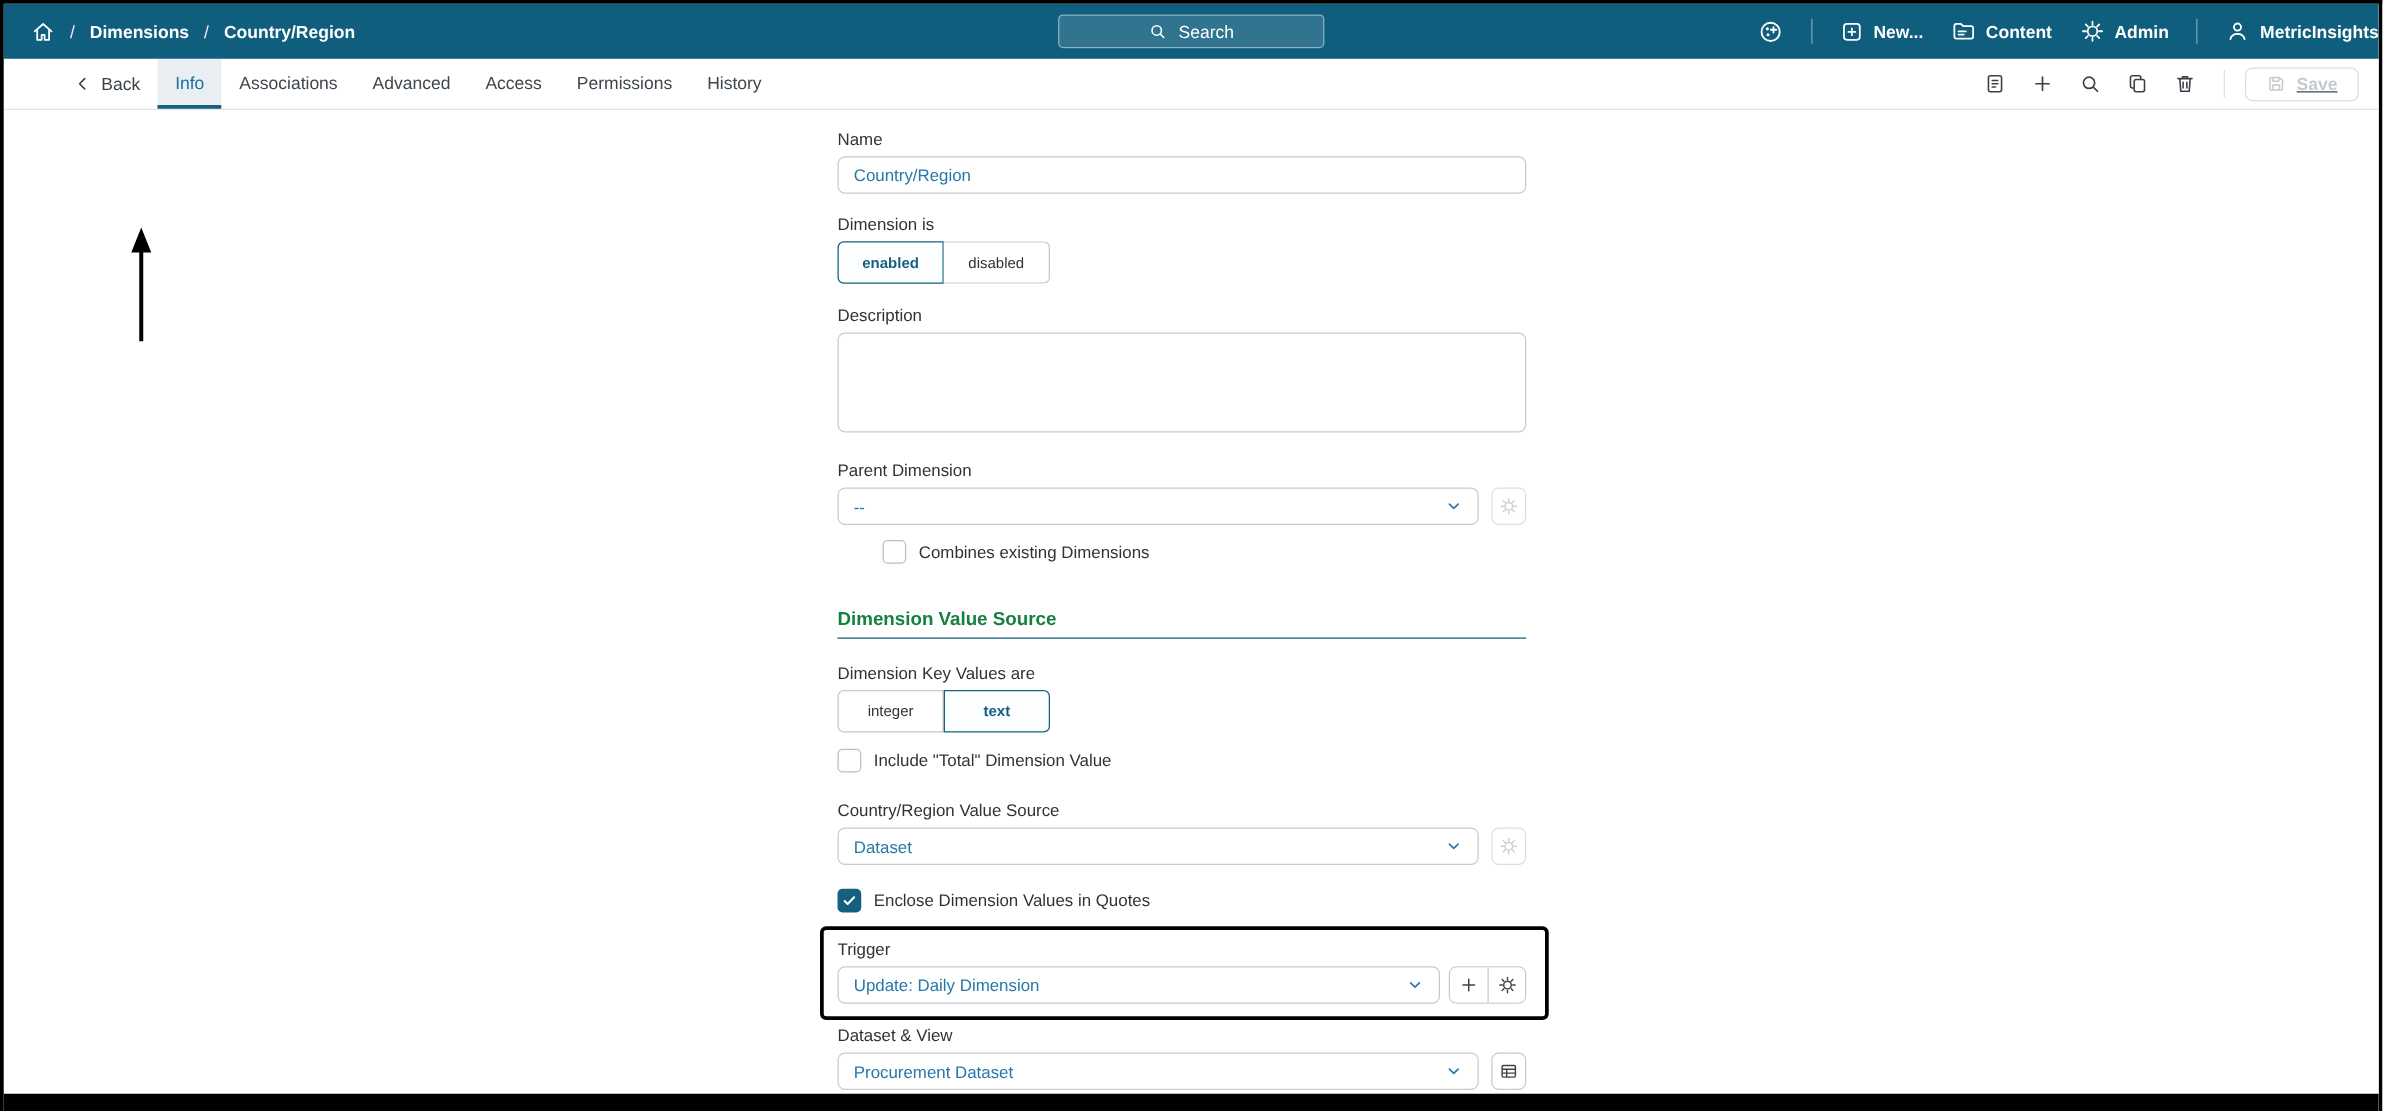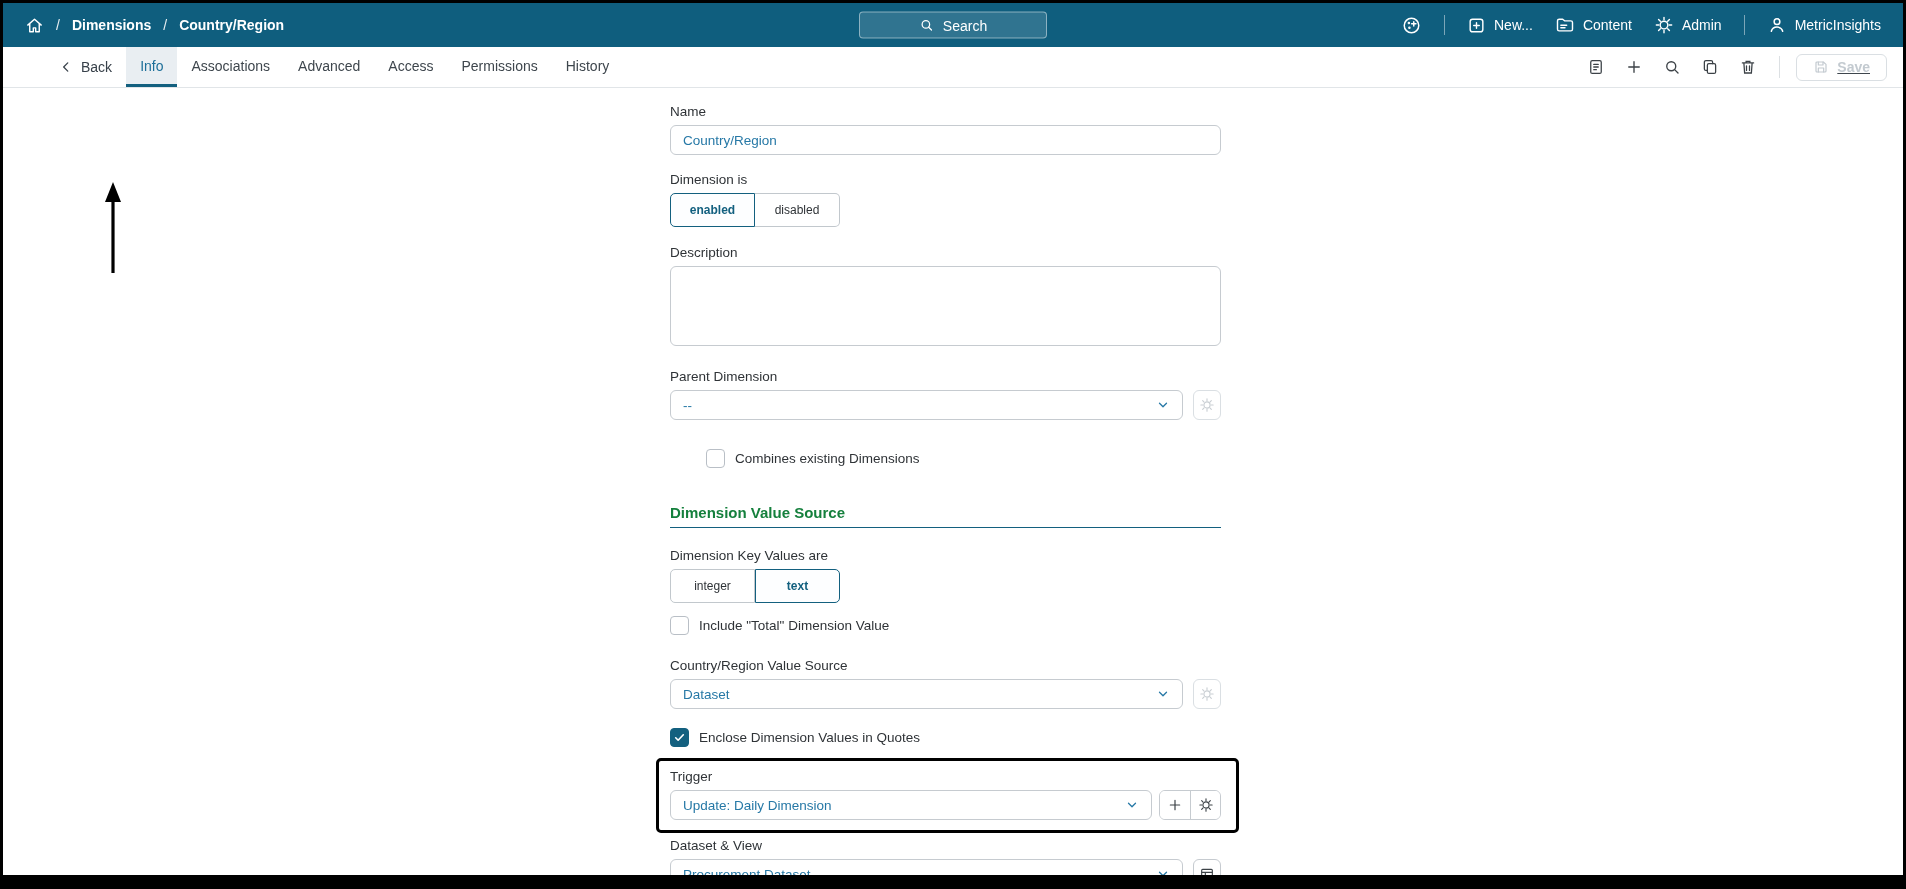--- a/index.html
+++ b/index.html
@@ -8,25 +8,25 @@
 
   
   .topbar { position:relative; height:44px; background:#0f5e7e; display:flex; align-items:center; color:#fff; }
   .crumbs { display:flex; align-items:center; gap:12px; padding-left:22px; font-size:14px; }
   .crumbs .sep { opacity:.9; font-weight:400; }
   .crumb { font-weight:600; cursor:pointer; }
   .crumb.current { font-weight:700; }
   .icon { display:inline-flex; align-items:center; justify-content:center; }
   .icon svg { display:block; }
 
-  .searchbox { position:absolute; left:50%; top:50%; transform:translate(-50%,-50%); width:188px; height:27px;
+  .searchbox { position:absolute; left:50%; top:50%; transform:translate(-50%,-50%); width:213px; height:27px;
     background:rgba(255,255,255,.14); border:1px solid rgba(255,255,255,.45); border-radius:4px;
     display:flex; align-items:center; justify-content:center; gap:9px; color:#fff; font-size:14px; cursor:text; }
 
-  .topnav { margin-left:auto; display:flex; align-items:center; gap:22px; padding-right:22px; font-size:14px; font-weight:400; }
+  .topnav { margin-left:auto; display:flex; align-items:center; gap:22px; font-size:14px; font-weight:700; }
   .topnav .navitem { display:flex; align-items:center; gap:8px; cursor:pointer; white-space:nowrap; }
   .vdivider { width:1px; height:20px; background:rgba(255,255,255,.45); }
 
   
   .tabbar { height:41px; background:#fff; border-bottom:1px solid #e1e5e8; display:flex; align-items:stretch; color:#3e464d;padding-left:36px; }
   .backbtn { display:flex; align-items:center; gap:8px; padding:0 14px 0 20px; font-size:14px; color:#38414a; cursor:pointer; }
   .tab { display:flex; align-items:center; padding:0 14px; font-size:14px; cursor:pointer; border-bottom:3px solid transparent; }
   .tab.active { background:#e9eef2; color:#1d6f99; border-bottom:3px solid #13607f; }
   .tabtools { margin-left:auto; display:flex; align-items:center; gap:8px; padding-right:16px;text-decoration:underline; }
   .toolbtn { width:30px; height:30px; display:flex; align-items:center; justify-content:center; color:#3c4247; cursor:pointer; border-radius:4px; }
@@ -65,21 +65,21 @@
   .cbrow { display:flex; align-items:center; gap:10px; cursor:pointer; }
   .cbox { width:19px; height:19px; border:1px solid #b9bfc6; border-radius:4px; background:#fff; flex:none;
     display:flex; align-items:center; justify-content:center; }
   .cbox.checked { background:#13607f; border-color:#13607f; color:#fff; }
 
   .sechead { color:#15803d; font-size:15px; font-weight:700; padding-bottom:6px; border-bottom:1.5px solid #13607f; }
 
   .trigwrap { position:relative; border:3px solid #000; border-radius:5px; margin:11px -18px 5px -14px; padding:8px 15px 10px 11px; }
 
   
-  .mt17{margin-top:17px;} .mt20{margin-top:20px;} .mt21{margin-top:29px;padding-left:36px;} .mt36{margin-top:36px;}
+  .mt17{margin-top:17px;} .mt20{margin-top:20px;} .mt21{margin-top:12px;padding-left:36px;} .mt36{margin-top:36px;}
   .mt22{margin-top:22px;} .mt23{margin-top:23px;} .mt19{margin-top:19px;} .mt2{margin-top:2px;}
 
   
   .arrow-ann { position:absolute; left:96px; top:93px; pointer-events:none; }
   .bottombar { position:absolute; left:0; right:0; bottom:0; height:14px; background:#000; }
 </style>
 </head>
 <body>
 
 <div class="page">

